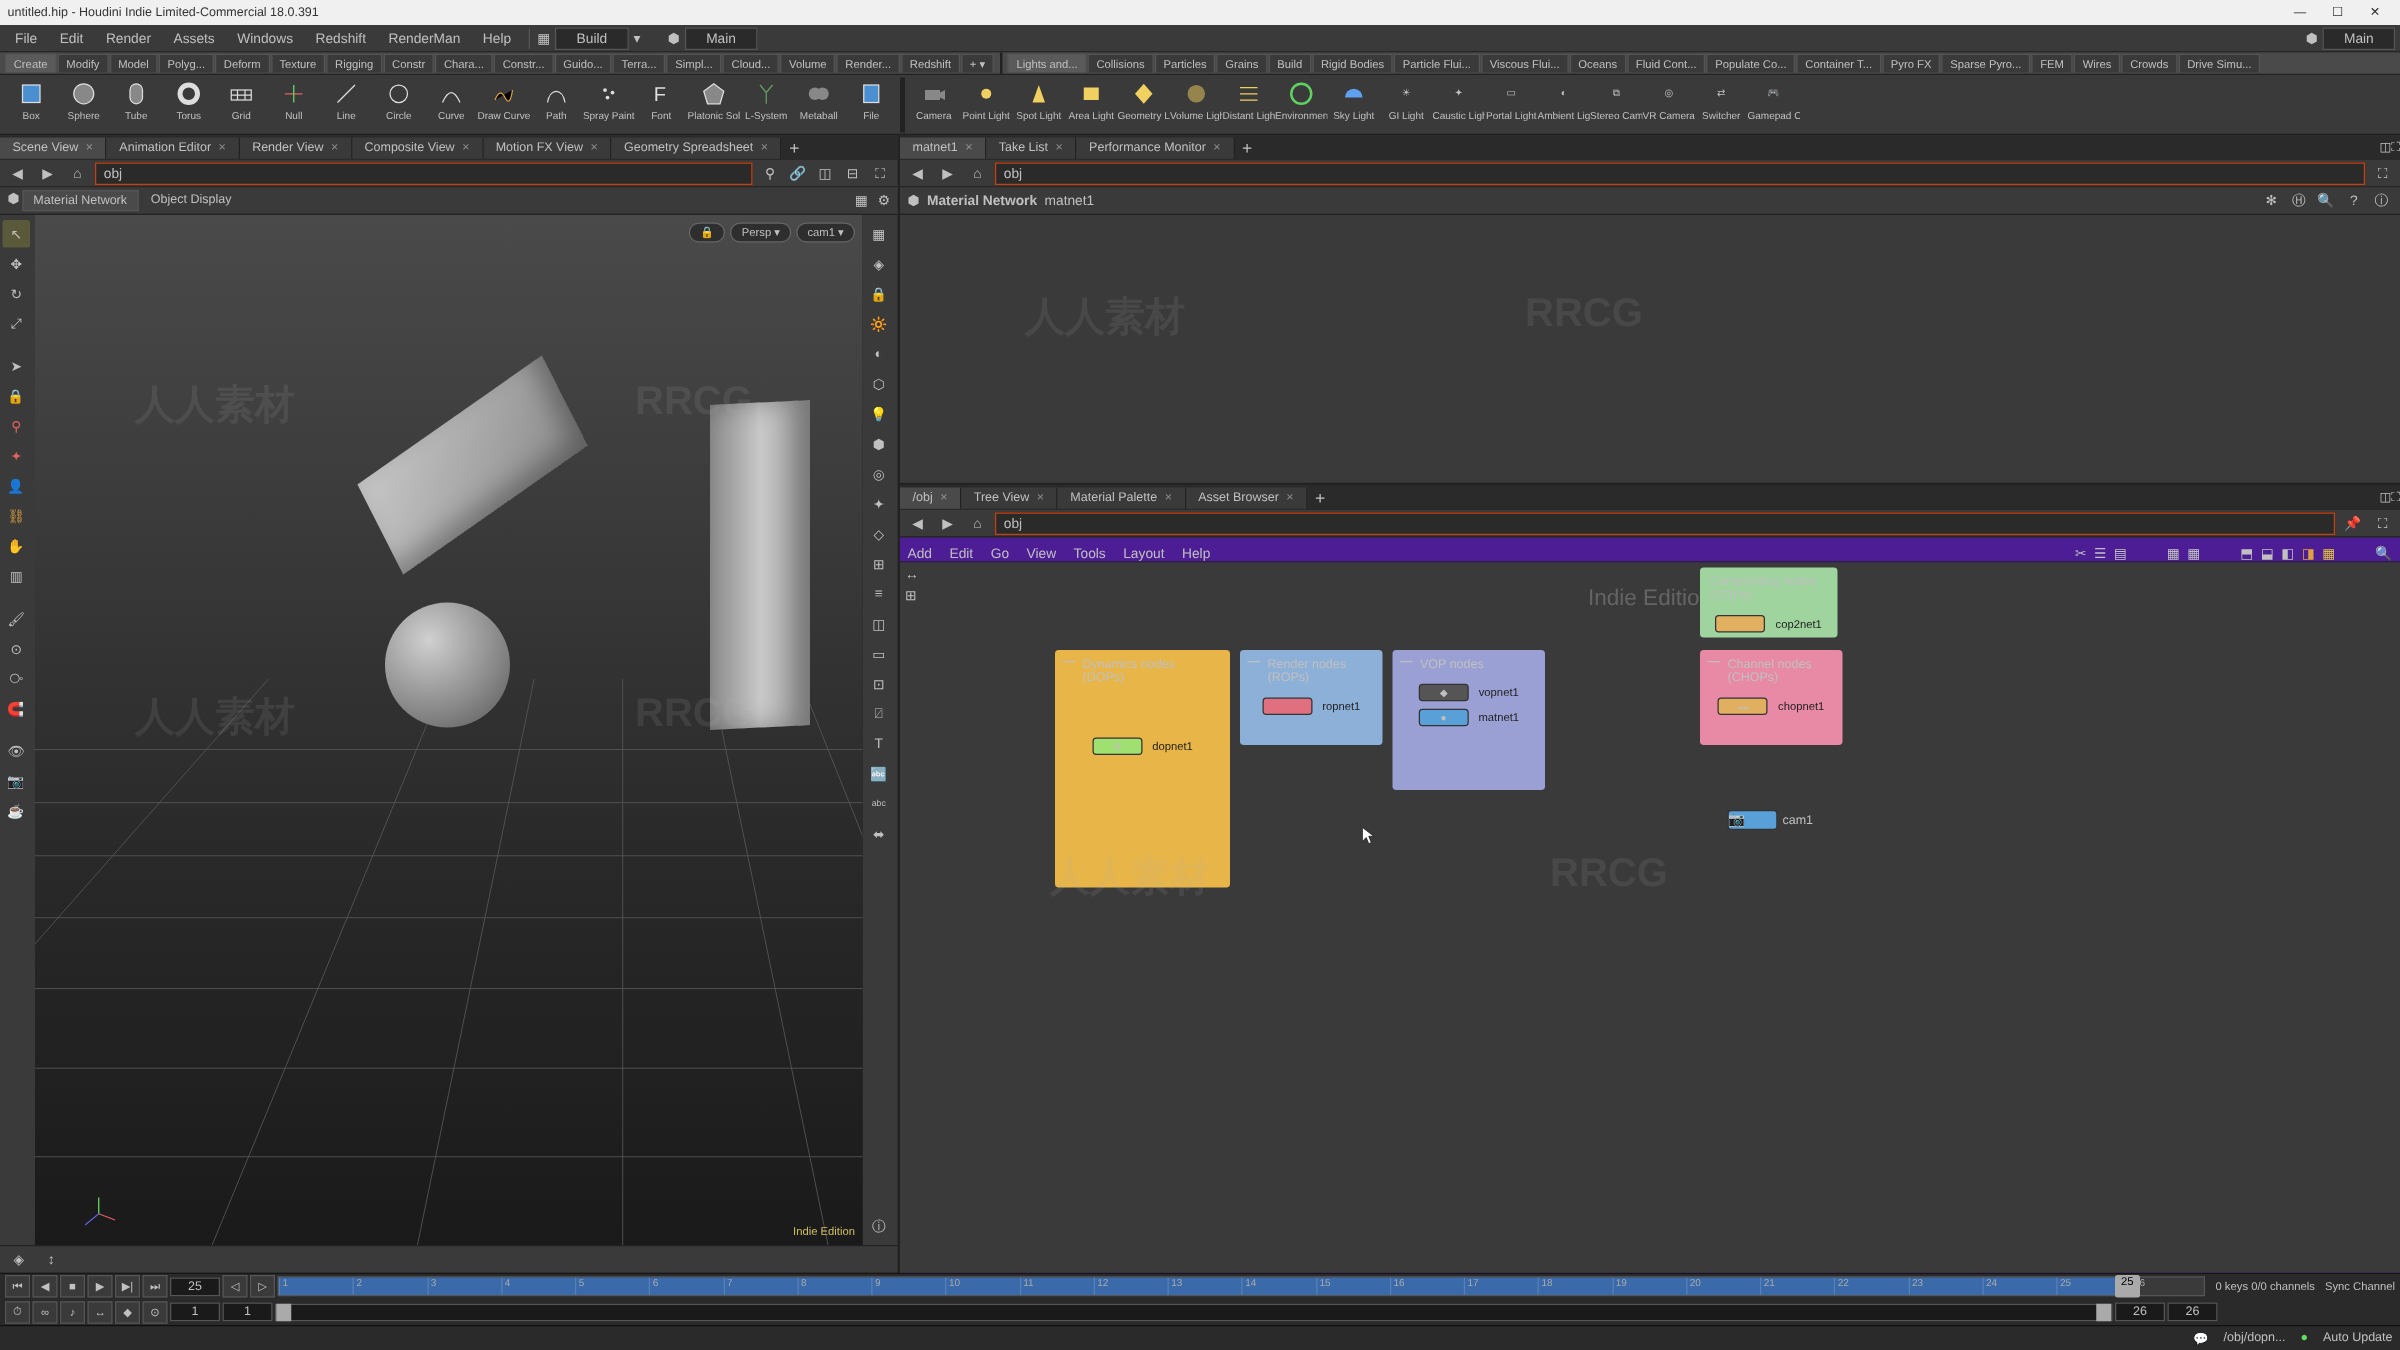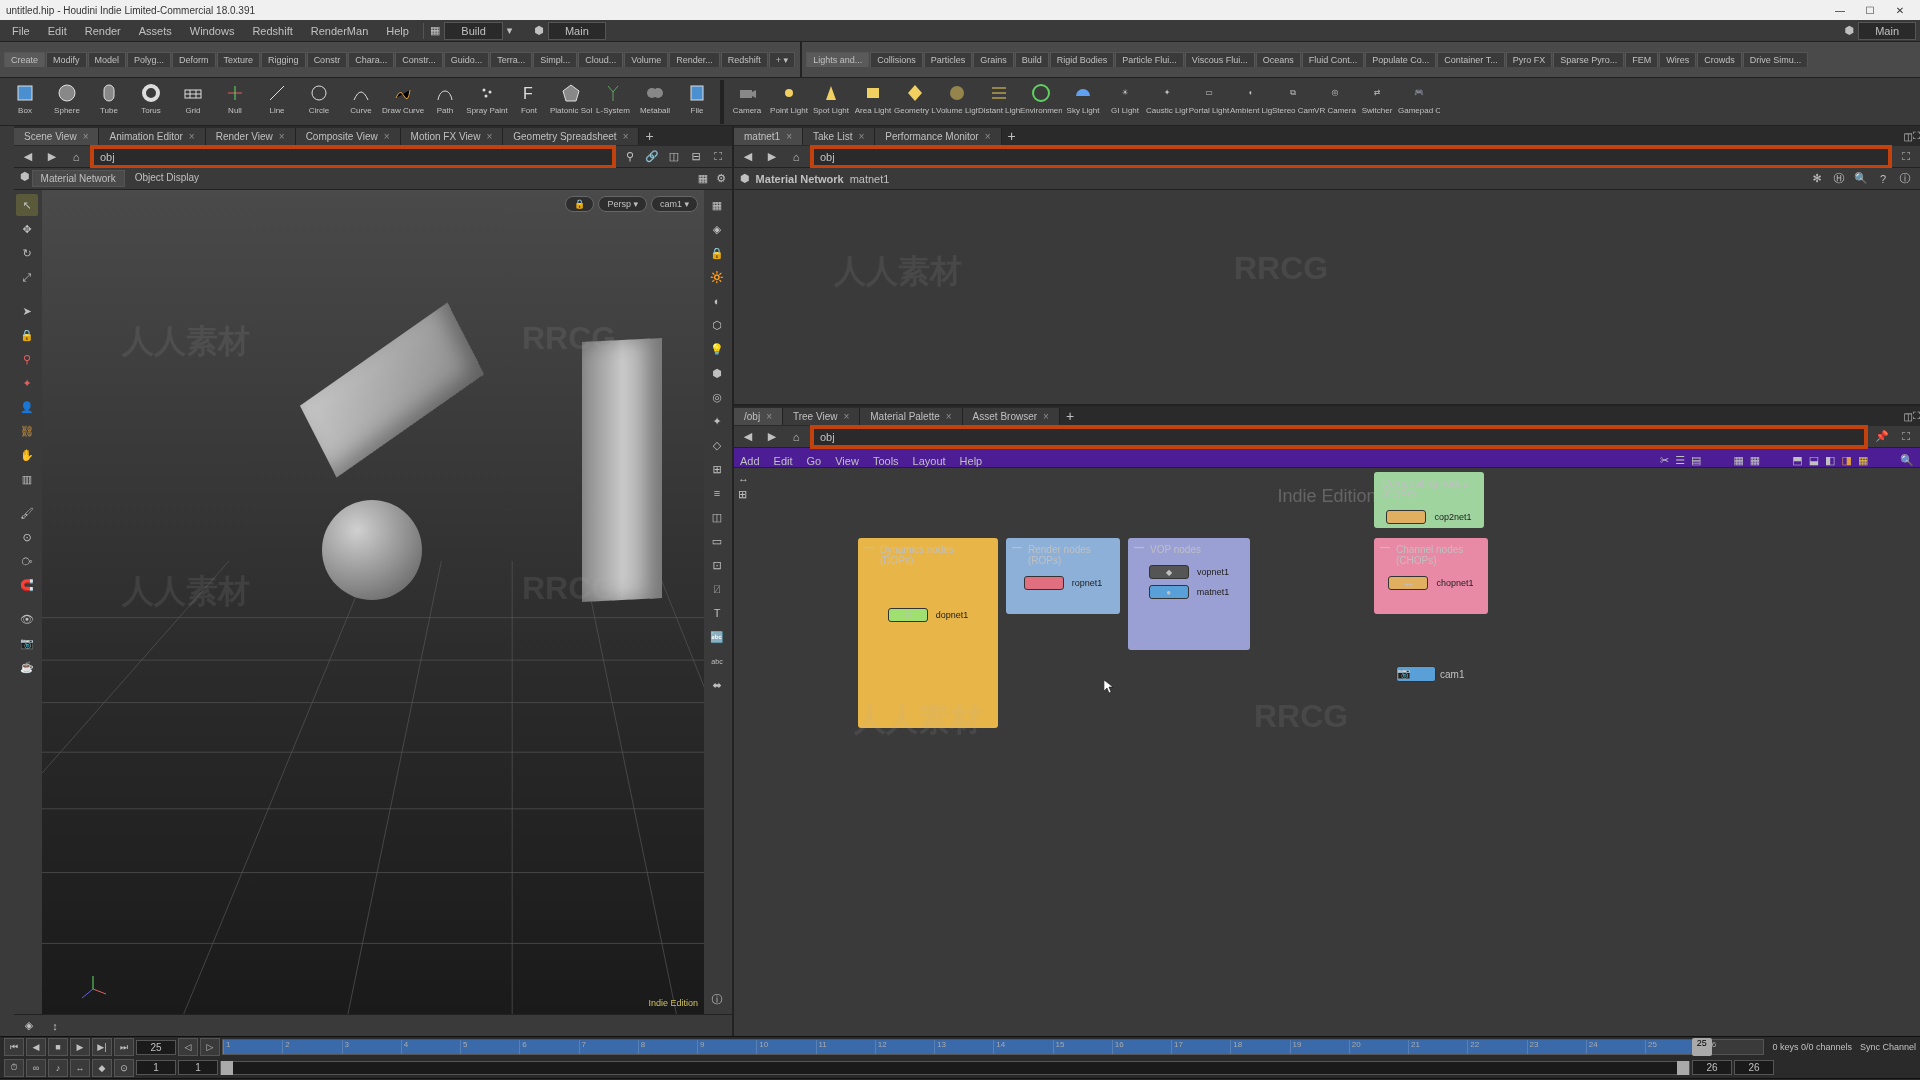--- a/index.html
+++ b/index.html
@@ -11,21 +11,21 @@
 .titlebar-btn { width: 28px; height: 18px; display: flex; align-items: center; justify-content: center; }
 
 
 .menubar { background: #3a3a3a; height: 22px; display: flex; align-items: center; padding: 0 4px; gap: 2px; border-bottom: 1px solid #222; }
 .menubar .menu-item { padding: 2px 8px; cursor: pointer; }
 .menubar .sep { width: 1px; height: 16px; background: #555; margin: 0 4px; }
 .menubar .shelf-sel { display: flex; align-items: center; gap: 4px; }
 .menubar .shelf-box { background: #2a2a2a; padding: 2px 16px; border: 1px solid #555; }
 
 
-.shelf-tabs { background: #4a4a4a; height: 36px; display: flex; align-items: center; padding: 0 4px; gap: 0; border-bottom: 1px solid #222; font-size: 9px; }
+.shelf-tabs { background: #4a4a4a; height: 18px; display: flex; align-items: center; padding: 0 4px; gap: 0; border-bottom: 1px solid #222; font-size: 9px; }
 .shelf-tabs .tab { padding: 2px 6px; background: #3a3a3a; border: 1px solid #555; border-bottom: none; margin-right: 1px; cursor: pointer; white-space: nowrap; }
 .shelf-tabs .tab.active { background: #5a5a5a; }
 .shelf-tabs .sep { width: 2px; height: 100%; background: #222; margin: 0 4px; }
 
 
 .shelf-tools { background: #3a3a3a; height: 48px; display: flex; align-items: center; padding: 2px 4px; gap: 0; border-bottom: 1px solid #222; }
 .shelf-tool { display: flex; flex-direction: column; align-items: center; width: 42px; height: 44px; cursor: pointer; font-size: 8px; }
 .shelf-tool .icon { width: 26px; height: 26px; display: flex; align-items: center; justify-content: center; }
 .shelf-tool .label { font-size: 8px; text-align: center; white-space: nowrap; overflow: hidden; width: 100%; }
 .shelf-sep-big { width: 4px; height: 44px; background: #222; margin: 0 2px; }
@@ -33,25 +33,25 @@
 
 .pane-tabs { background: #2a2a2a; height: 20px; display: flex; align-items: center; font-size: 10px; }
 .pane-tab { padding: 3px 10px; background: #3a3a3a; border-right: 1px solid #222; cursor: pointer; }
 .pane-tab.active { background: #4a4a4a; }
 .pane-tab .close { margin-left: 6px; opacity: 0.6; }
 .pane-add { padding: 0 6px; cursor: pointer; font-size: 14px; }
 
 
 .pathbar { background: #3a3a3a; height: 22px; display: flex; align-items: center; padding: 0 4px; gap: 4px; border-bottom: 1px solid #222; }
 .pathbar .nav-btn { width: 20px; height: 18px; display: flex; align-items: center; justify-content: center; cursor: pointer; }
-.pathbar .path-box { flex: 1; background: #2a2a2a; padding: 2px 6px; border: 4px solid #c2410c; }
+.pathbar .path-box { flex: 1; background: #2a2a2a; padding: 2px 6px; border: 1px solid #c2410c; }
 .pathbar .right-btns { display: flex; gap: 2px; }
 
 
-.main-split { display: flex; height: calc(1080px - 20px - 22px - 18px - 48px - 42px - 20px); margin-left: 14px; }
+.main-split { display: flex; height: calc(1080px - 20px - 22px - 18px - 48px - 42px - 20px); }
 .left-pane { width: 720px; display: flex; flex-direction: column; border-right: 2px solid #222; }
 .right-pane { flex: 1; display: flex; flex-direction: column; }
 
 
 .vp-header { background: #3a3a3a; height: 22px; display: flex; align-items: center; padding: 0 6px; gap: 8px; border-bottom: 1px solid #222; }
 .vp-header .left-g { display: flex; gap: 2px; }
 .vp-header .btn { background: #4a4a4a; padding: 2px 8px; border: 1px solid #555; cursor: pointer; font-size: 10px; }
 
 
 .vp-body { flex: 1; display: flex; background: #1a1a1a; position: relative; }

